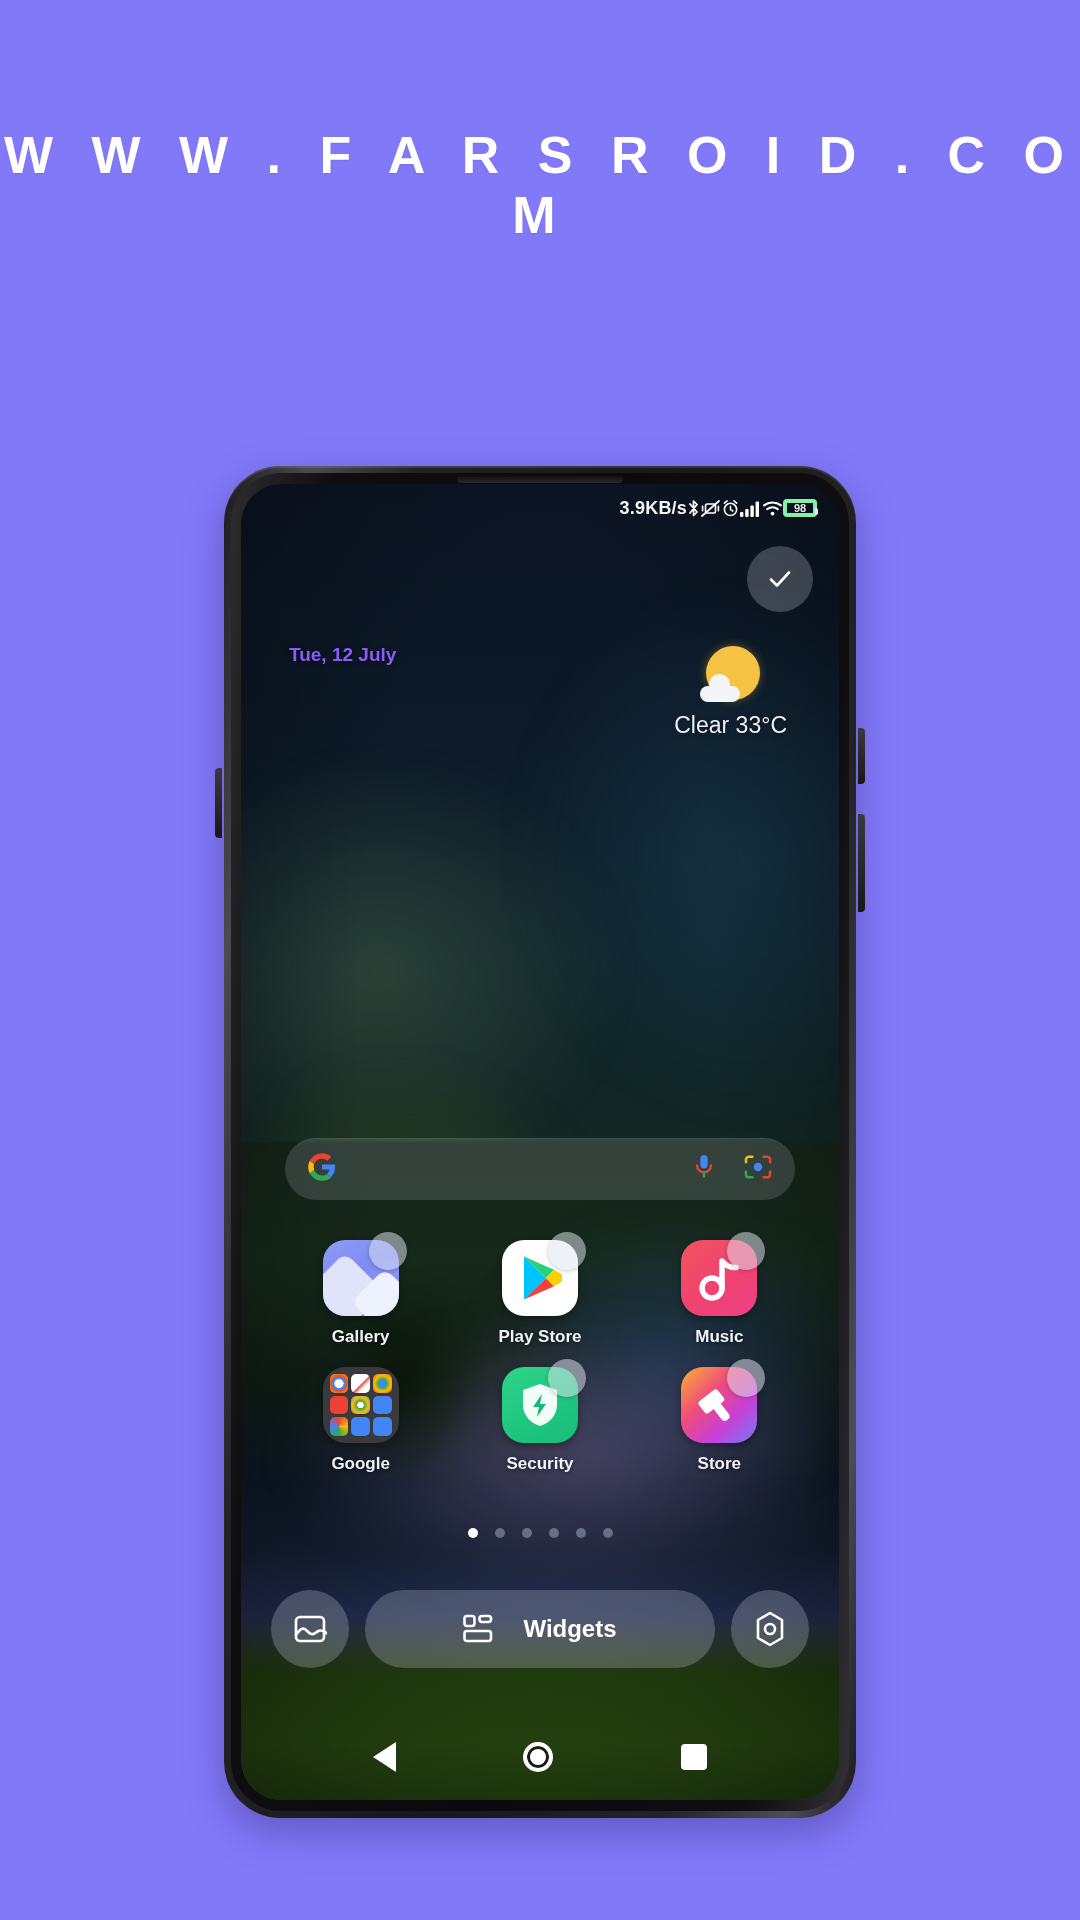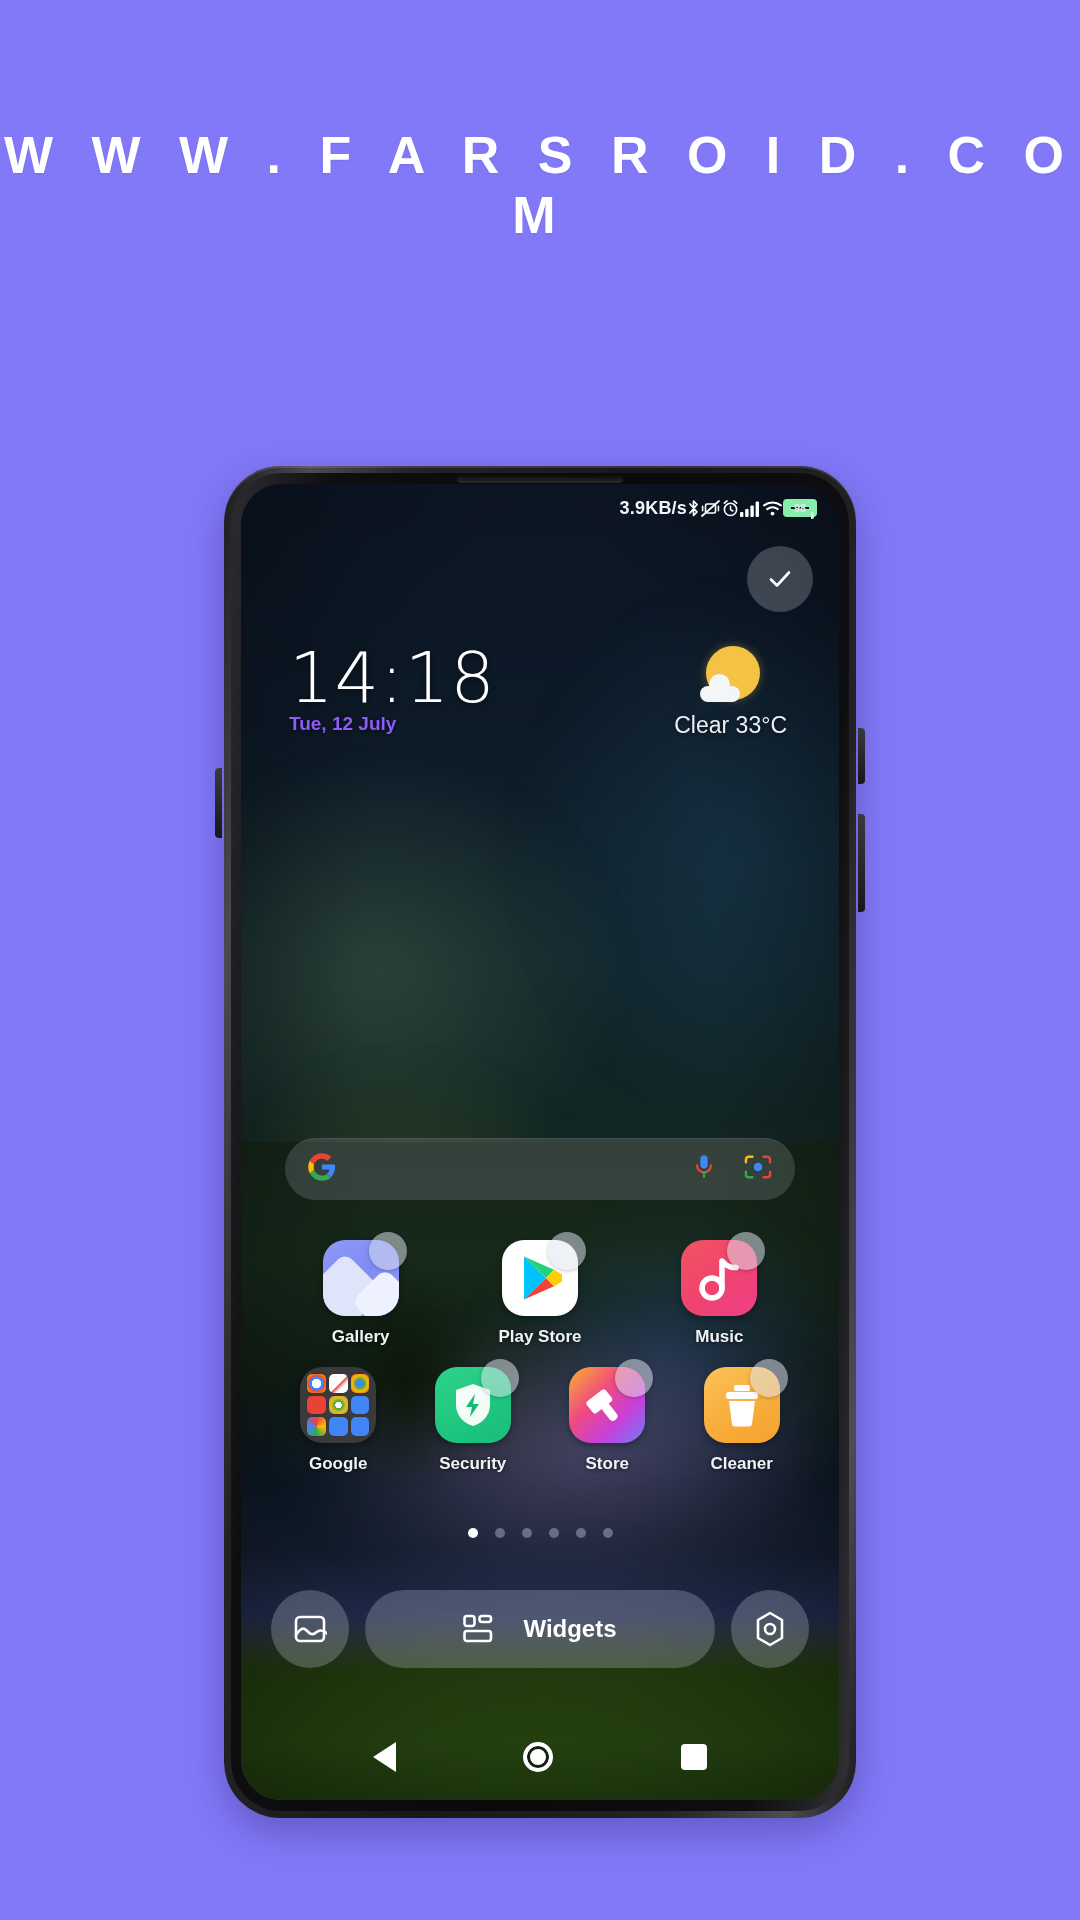--- a/index.html
+++ b/index.html
@@ -108,21 +108,21 @@
 
   
   .statusbar{
     position:absolute; top:0; left:0; right:0; height:48px;
     display:flex; align-items:center; justify-content:flex-end;
     padding:0 22px 0 0; color:#fff; z-index:5;
   }
   .netspeed{ font-size:18px; font-weight:bold; letter-spacing:.2px; color:#f2f4f7; }
   .sb-ico{ display:inline-flex; align-items:center; }
   .batt{
-    position:relative; width:34px; height:18px; border:8px solid #86efac;
+    position:relative; width:34px; height:18px; border:4px solid #86efac;
     border-radius:4px; display:flex; align-items:center; justify-content:center;
   }
   .batt:after{
     content:""; position:absolute; right:-5px; top:5px; width:3px; height:7px;
     background:#e6e9ee; border-radius:0 2px 2px 0;
   }
   .batt span{ font-size:11px; font-weight:bold; color:#e6e9ee; line-height:1; }
 
   
   .checkbtn{
@@ -344,21 +344,20 @@
           </span>
         </div>
 
         <div class="checkbtn">
           <svg width="32" height="32" viewBox="0 0 32 32">
             <path d="M7 16.5l6 6 12-13" fill="none" stroke="#fff" stroke-width="2.6" stroke-linecap="round" stroke-linejoin="round"></path>
           </svg>
         </div>
 
         <div class="clockwrap">
-          <div class="clock">14:18</div>
           <div class="date">Tue, 12 July</div>
         </div>
 
         <div class="weather">
           <div class="wicon">
             <div class="wsun"></div>
             <div class="wcloud"></div>
           </div>
           <div class="wtext">Clear  33°C</div>
         </div>
@@ -478,33 +477,20 @@
                   <svg width="52" height="50" viewBox="0 0 52 50">
                     <rect x="6" y="14" width="24" height="15" rx="3" fill="#fff" transform="rotate(-38 18 21)"></rect>
                     <rect x="24" y="22" width="9" height="20" rx="4" fill="#fff" transform="rotate(-38 28 32)"></rect>
                   </svg>
                 </div>
                 <div class="badge"></div>
               </div>
               <div class="applabel">Store</div>
             </div>
 
-            <div class="app">
-              <div class="iconbox">
-                <div class="sq ic-cleaner">
-                  <svg width="44" height="48" viewBox="0 0 44 48">
-                    <rect x="14" y="4" width="16" height="6" rx="2" fill="#fff"></rect>
-                    <rect x="6" y="11" width="32" height="7" rx="2.4" fill="#fff"></rect>
-                    <path d="M9 20h26l-3 23a3 3 0 0 1-3 2.6H15a3 3 0 0 1-3-2.6z" fill="#fff"></path>
-                  </svg>
-                </div>
-                <div class="badge"></div>
-              </div>
-              <div class="applabel">Cleaner</div>
-            </div>
 
           </div>
         </div>
 
         <div class="dots">
           <span class="dot on"></span>
           <span class="dot"></span>
           <span class="dot"></span>
           <span class="dot"></span>
           <span class="dot"></span>

